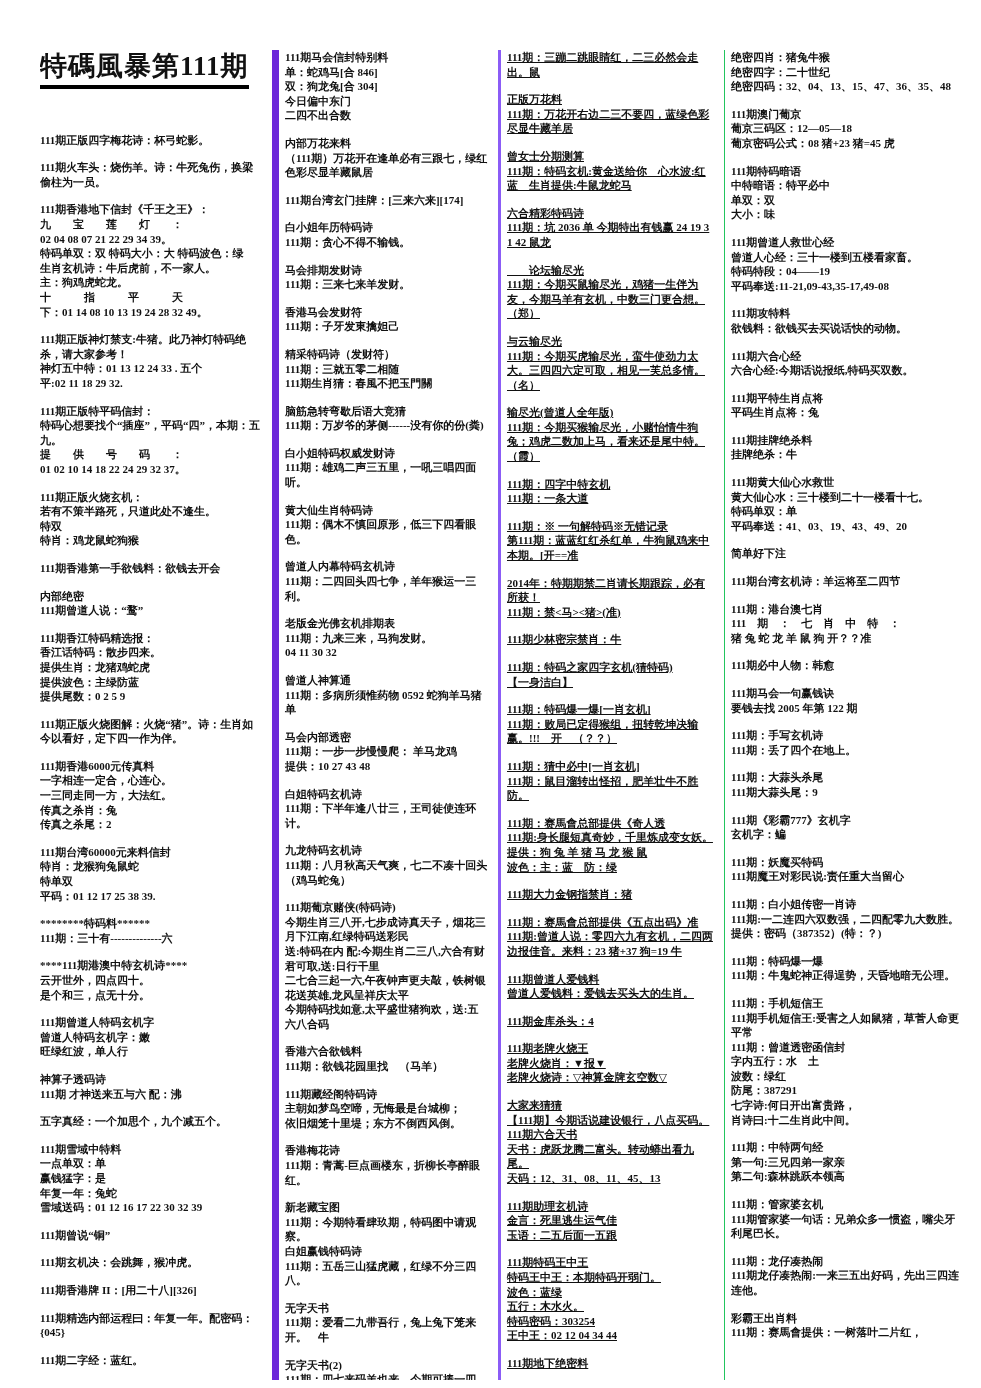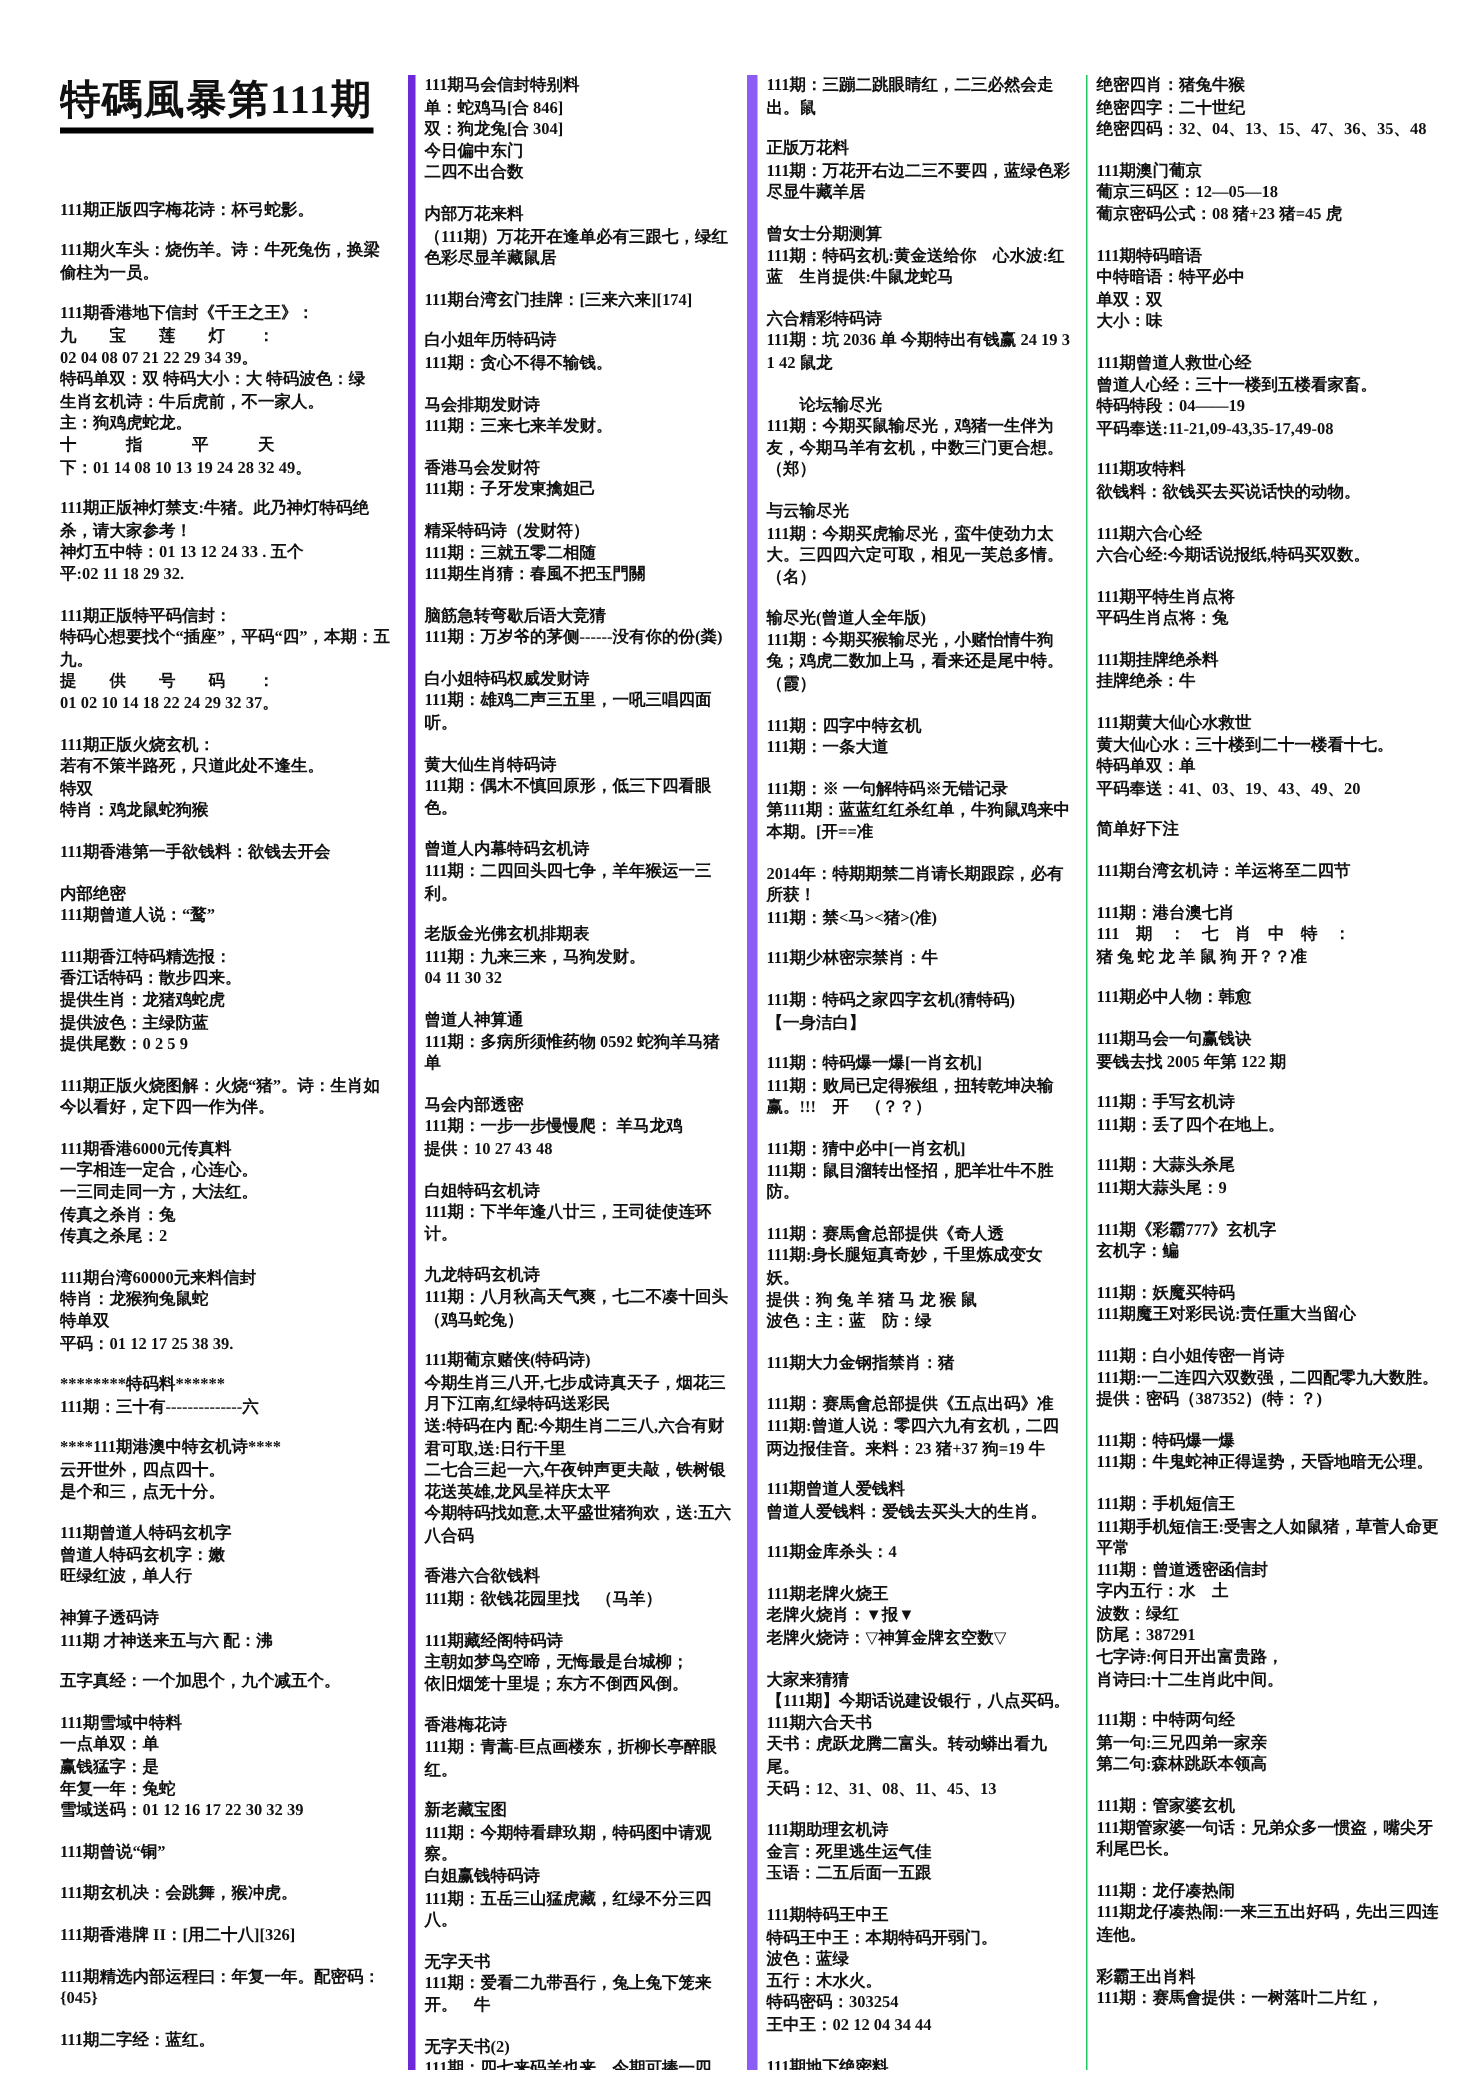--- a/index.html
+++ b/index.html
@@ -14,22 +14,22 @@
     width:981px;height:1388px;
     padding:50px 12px 8px 40px;
     display:flex;
   }
   .col{
     box-sizing:border-box;
     padding:0 10px 0 6px;
     overflow:hidden;
   }
   .col1{width:232px;padding-left:0;}
-  .col2{width:226px;border-left:5px solid #6d28d9;}
-  .col3{width:226px;border-left:7px solid #8b5cf6;}
+  .col2{width:226px;border-left:7px solid #6d28d9;}
+  .col3{width:226px;border-left:3px solid #8b5cf6;text-decoration:underline;}
   .col4{width:245px;border-left:1px solid #22c55e;}
   .page-title{
     display:inline-block;
     font-weight:900;
     font-size:27px;
     letter-spacing:1px;
     line-height:1.1;
     border-bottom:4px solid #000;
     padding-bottom:3px;
     margin:2px 0 44px 0;

